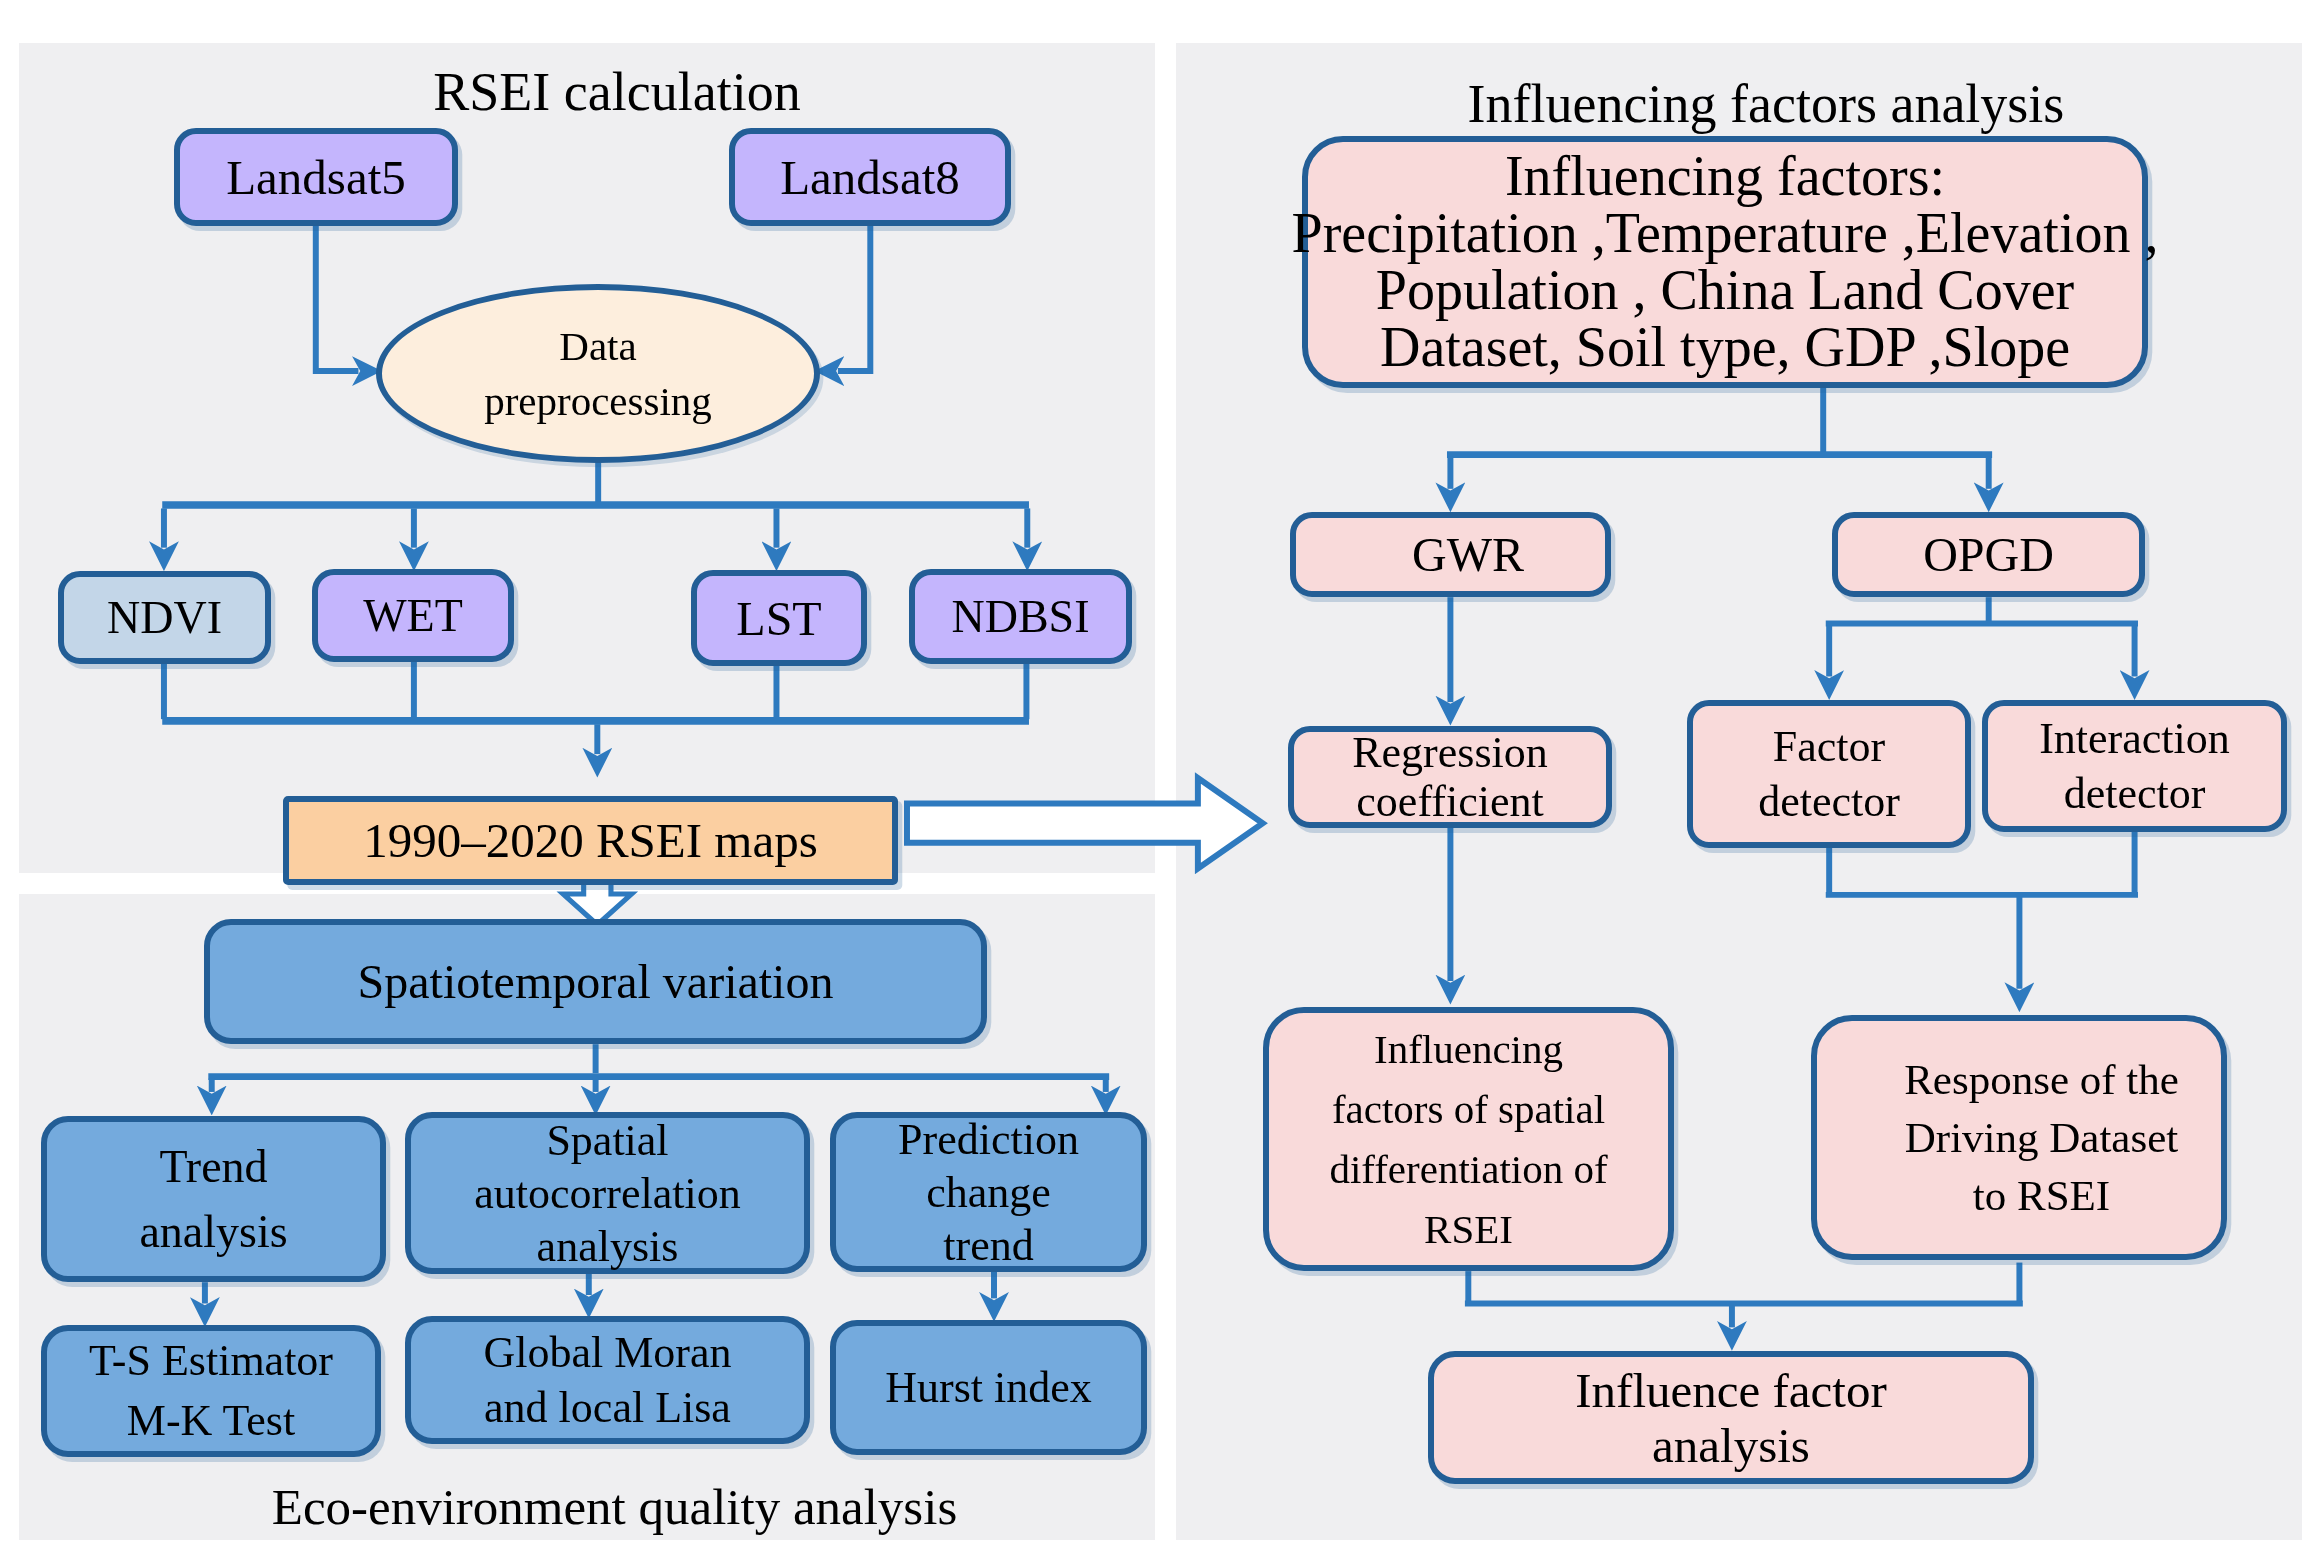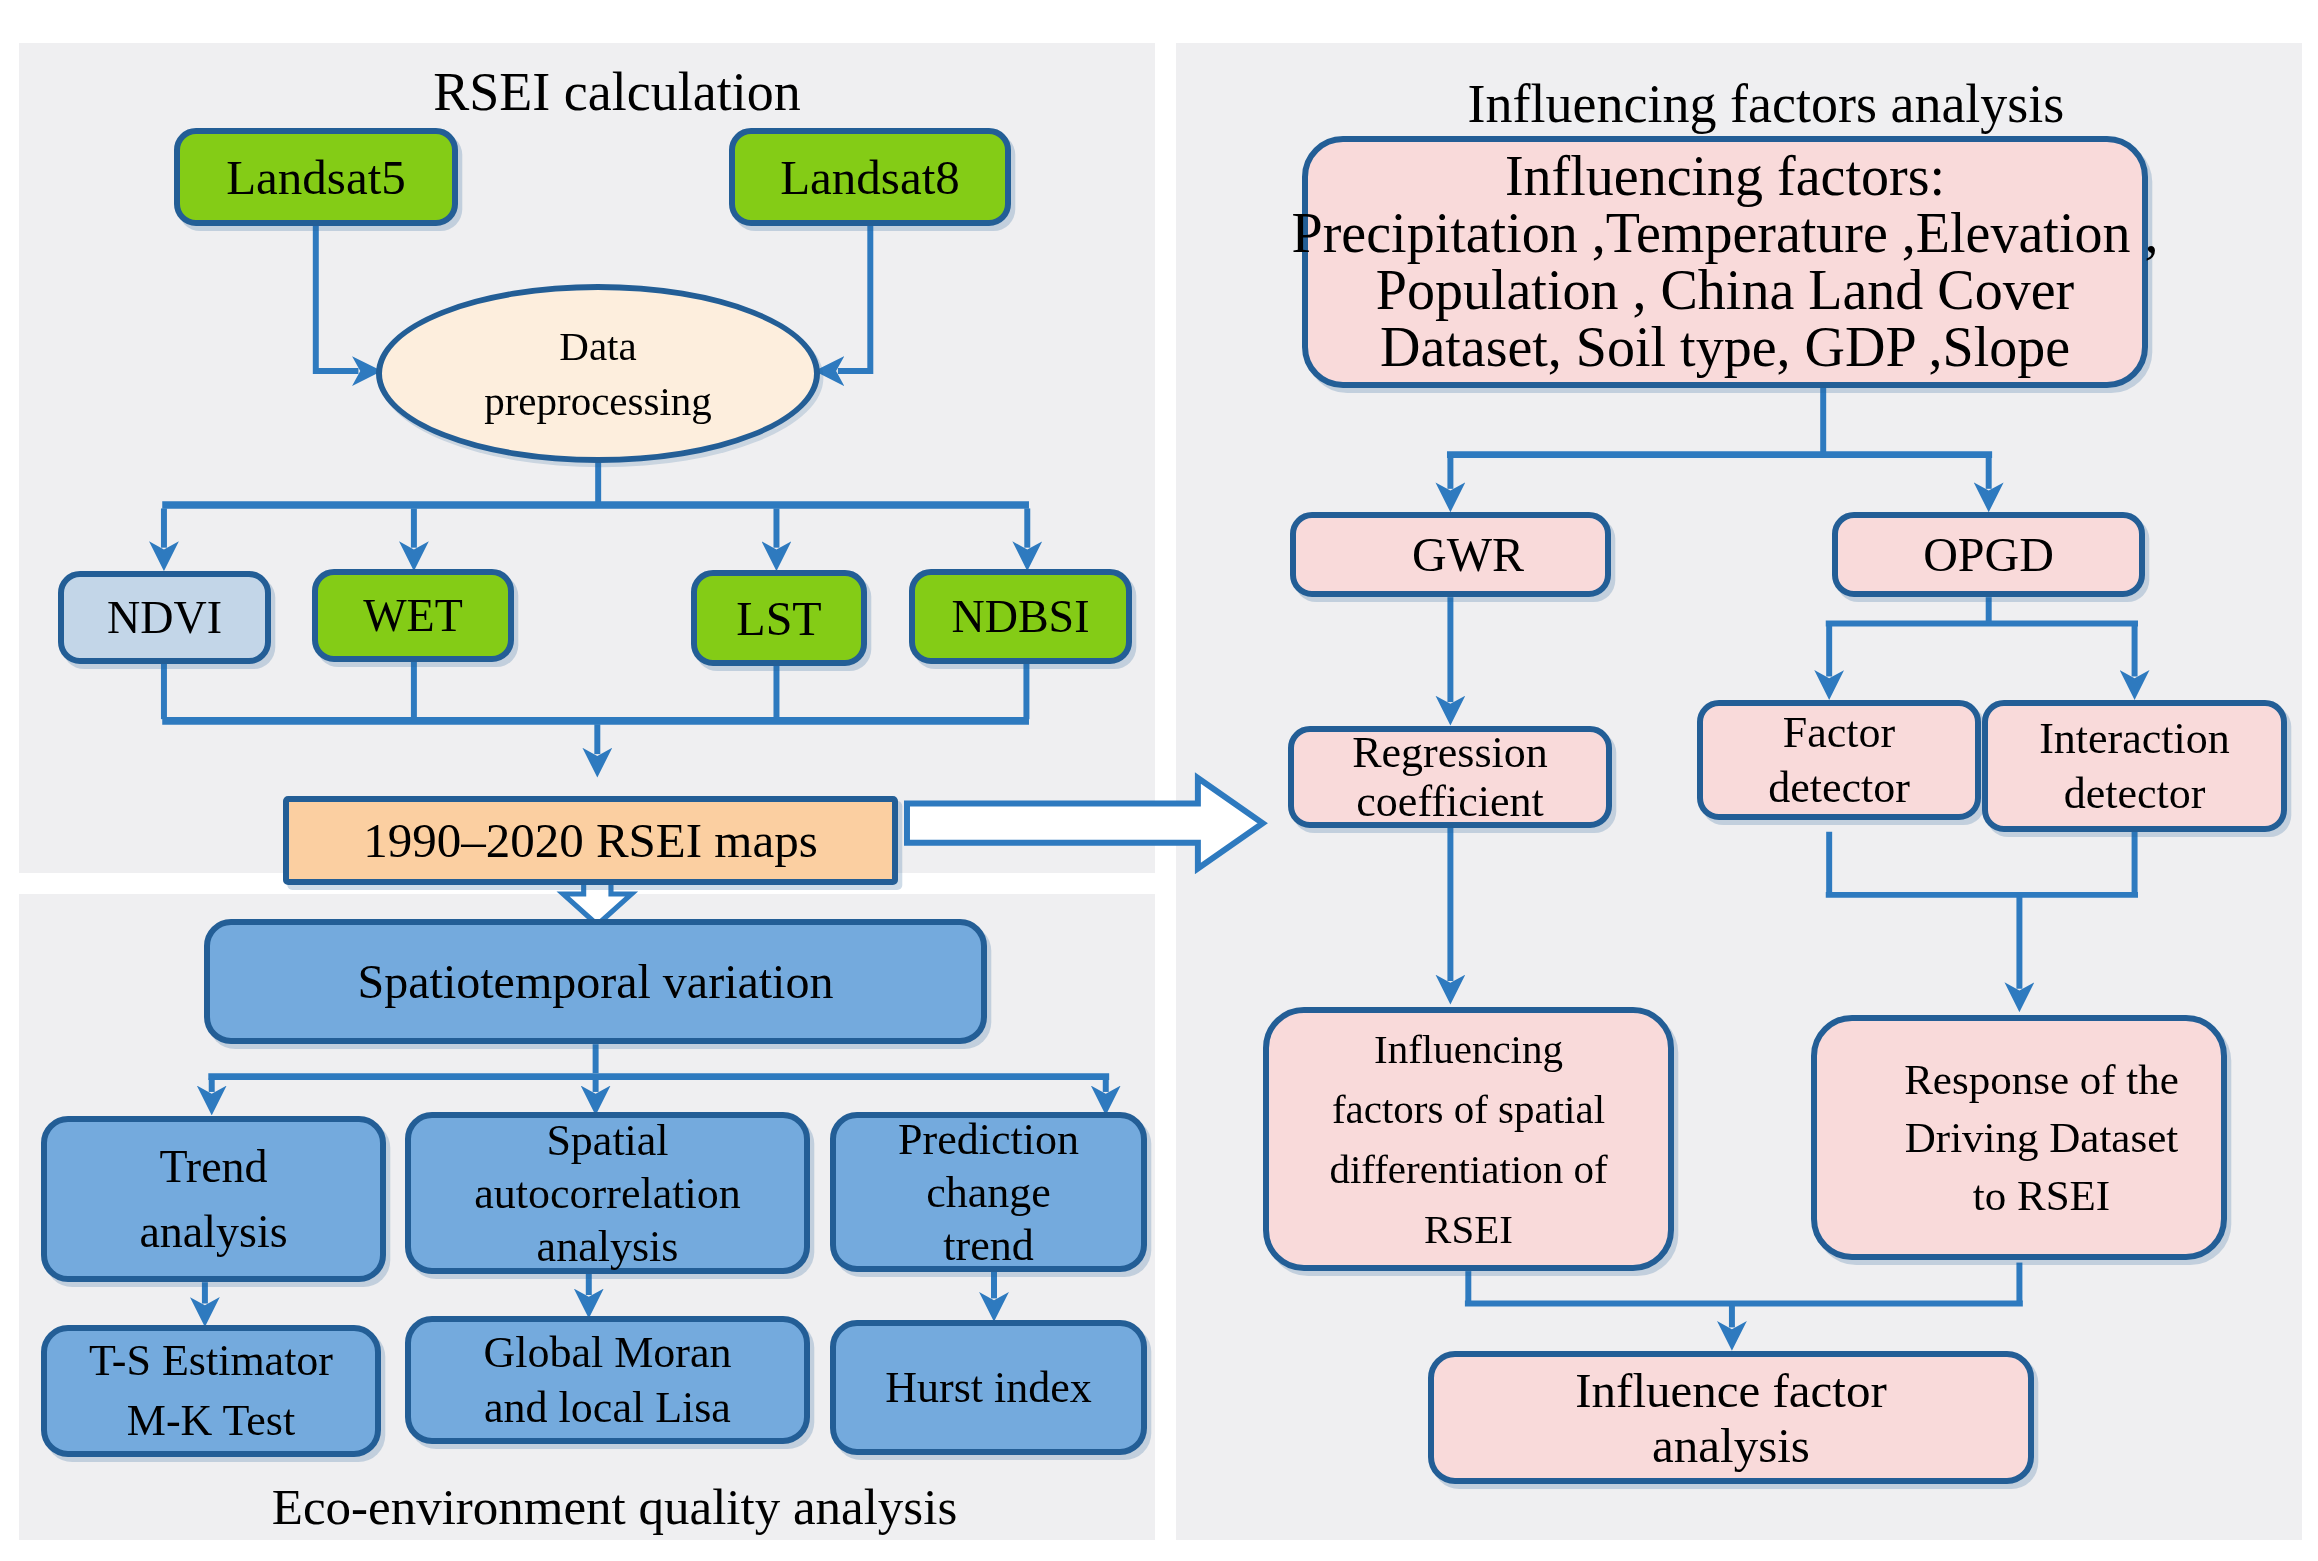--- a/index.html
+++ b/index.html
@@ -4,21 +4,21 @@
 <style>
   html,body{margin:0;padding:0;background:#ffffff;}
   body{width:2319px;height:1562px;position:relative;overflow:hidden;
        font-family:"Liberation Serif","DejaVu Serif",serif;color:#000;}
   .panel{position:absolute;background:#efeff1;z-index:0;}
   #connectors{position:absolute;left:0;top:0;z-index:1;}
   .box{position:absolute;z-index:2;display:flex;flex-direction:column;align-items:center;
        justify-content:center;text-align:center;border:6px solid #235e96;
        box-shadow:4.3px 5.1px 0 rgba(35,94,150,0.22);background:#cfe1f2;box-sizing:border-box;}
   .r26{border-radius:22px;} .r32{border-radius:27px;} .r45{border-radius:41px;}
-  .lightblue{background:#84cc16;align-items:center;} .ndvi{background:#c3d6e8;}
+  .lightblue{background:#c4b5fd;align-items:center;} .ndvi{background:#c3d6e8;}
   .midblue{background:#74aadd;} .cream{background:#fdeedd;}
   .peach{background:#fbcfa1;} .pink{background:#f9dada;}
   .ellipse{border-radius:50%;border-width:6.8px;box-shadow:3.4px 4.3px 0 rgba(35,94,150,0.18);}
   .ln{display:block;white-space:nowrap;}
   .title{position:absolute;z-index:2;text-align:center;white-space:nowrap;}
 </style>
 </head>
 <body>
 
 <div class="panel" style="left:19px;top:43px;width:1136px;height:830px;"></div>
@@ -158,21 +158,21 @@
   <span class="ln">GWR</span>
 </div>
 <div class="box pink r26" style="left:1832px;top:512px;width:313px;height:85px;font-size:48px;">
   <span class="ln">OPGD</span>
 </div>
 
 <div class="box pink r26" style="left:1288px;top:726px;width:324px;height:102px;font-size:44px;line-height:49px;">
   <span class="ln">Regression</span>
   <span class="ln">coefficient</span>
 </div>
-<div class="box pink r26" style="left:1687px;top:700px;width:284px;height:120px;font-size:44px;line-height:55px;margin-left:10px;">
+<div class="box pink r26" style="left:1687px;top:700px;width:284px;height:148px;font-size:44px;line-height:55px;">
   <span class="ln">Factor</span>
   <span class="ln">detector</span>
 </div>
 <div class="box pink r26" style="left:1982px;top:700px;width:305px;height:132px;font-size:44px;line-height:55px;">
   <span class="ln">Interaction</span>
   <span class="ln">detector</span>
 </div>
 
 <div class="box pink r45" style="left:1263px;top:1007px;width:411px;height:264px;font-size:41px;line-height:60px;">
   <span class="ln">Influencing</span>

